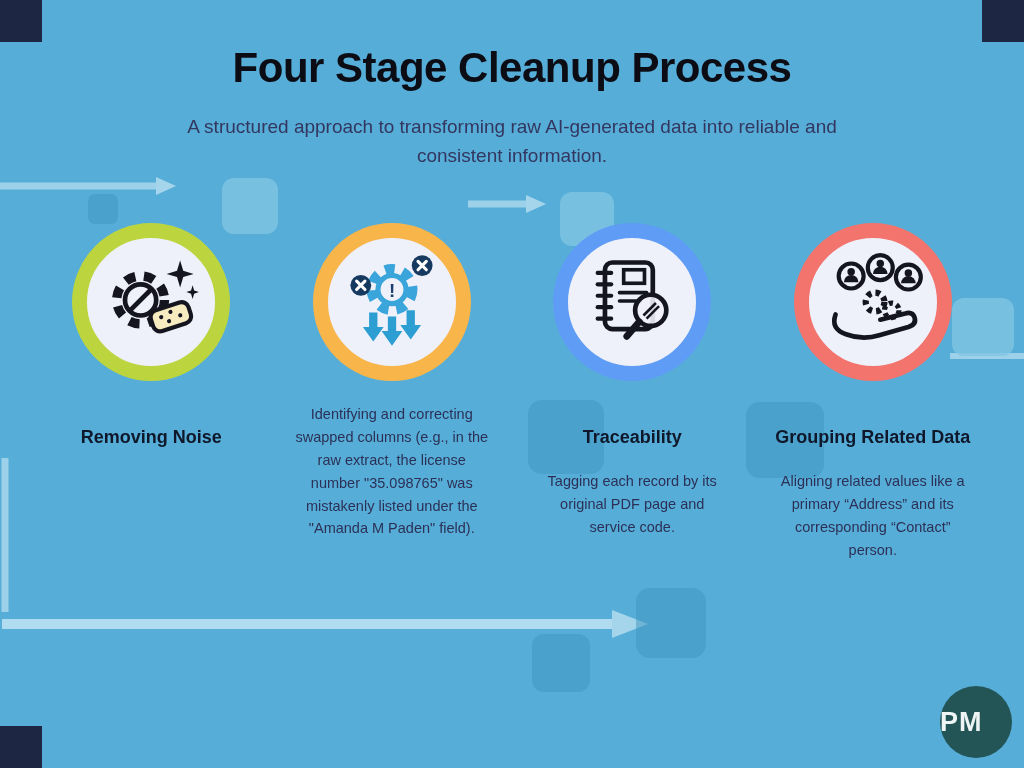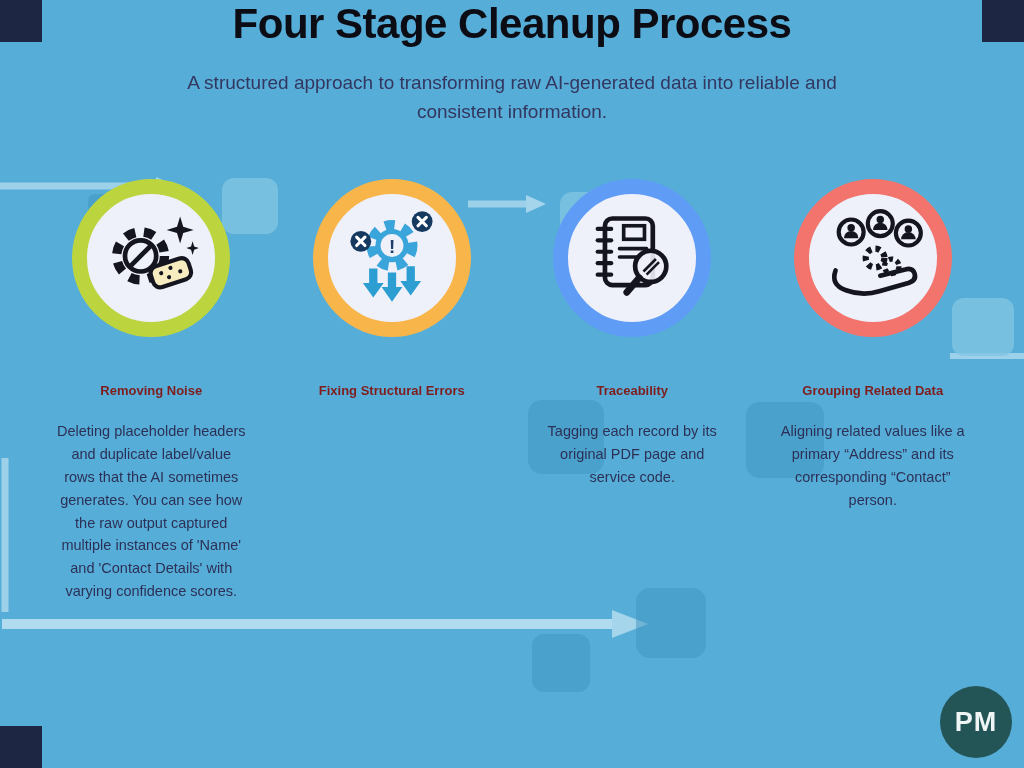--- a/index.html
+++ b/index.html
@@ -4,30 +4,30 @@
 <style>
   *{margin:0;padding:0;box-sizing:border-box}
   html,body{width:1024px;height:768px}
   body{font-family:"Liberation Sans",sans-serif;overflow:hidden}
   .canvas{position:relative;width:1024px;height:768px;background:var(--bg,#56aed8);overflow:hidden}
   .bg-layer{position:absolute;inset:0;z-index:0}
   .corner{position:absolute;width:42px;height:42px;background:var(--corner,#1d2642);z-index:2}
   .corner.tl{top:0;left:0}
   .corner.tr{top:0;right:0}
   .corner.bl{bottom:0;left:0}
-  header{position:relative;z-index:3;text-align:center;}
+  header{position:relative;z-index:3;text-align:center;padding-top:44px}
   h1{font-size:42px;font-weight:800;letter-spacing:-.5px;color:var(--title,#0c0c14)}
   .subtitle{margin:20px auto 16px;max-width:655px;font-size:19px;line-height:1.55;color:#33365f;font-weight:500}
   .stages{position:relative;z-index:3;display:flex;padding:36px 34px 0;gap:6px}
   .stage{flex:1;display:flex;flex-direction:column;align-items:center;text-align:center}
   .ring{width:158px;height:158px;border:15px solid #ccc;border-radius:50%;background:var(--inner,#eef0fa);display:flex;align-items:center;justify-content:center;flex:0 0 auto}
   .ring svg{width:104px;height:104px}
-  .stage h2{margin-top:46px;font-size:13px;font-weight:800;color:#7f1d1d;white-space:nowrap}
+  .stage h2{margin-top:46px;font-size:18px;font-weight:800;color:#0f172a;white-space:nowrap}
   .stage p{margin-top:22px;font-size:14.5px;line-height:1.58;color:var(--ink,#2c3056);max-width:194px}
-  .logo{position:absolute;right:12px;bottom:10px;width:72px;height:72px;border-radius:50%;background:var(--logo,#235456);display:flex;align-items:center;justify-content:center;z-index:4;font-weight:800;font-size:27px;color:#eef5f4;letter-spacing:1px}
+  .logo{position:absolute;right:12px;bottom:10px;width:72px;height:72px;border-radius:50%;background:var(--logo,#235456);display:flex;align-items:center;justify-content:flex-start;z-index:4;font-weight:800;font-size:27px;color:#eef5f4;letter-spacing:1px}
 </style>
 </head>
 <body>
 
 <div class="canvas">
 
   <svg class="bg-layer" viewBox="0 0 1024 768" aria-hidden="true">
     <g stroke="#d9eef8" stroke-opacity="0.55" fill="none">
       <path d="M0 186 H156" stroke-width="7"></path>
       <path d="M468 204 H526" stroke-width="7"></path>
@@ -76,21 +76,20 @@
             <circle cx="60" cy="62" r="2" fill="#15151f"></circle>
             <circle cx="70" cy="60" r="2" fill="#15151f"></circle>
             <circle cx="66" cy="68" r="2" fill="#15151f"></circle>
             <circle cx="78" cy="66" r="2" fill="#15151f"></circle>
           </g>
           <path d="M78 10 L81 20 L91 23 L81 26 L78 36 L75 26 L65 23 L75 20 Z" fill="#15151f"></path>
           <path d="M90 34 L91.5 39 L96 40.5 L91.5 42 L90 47 L88.5 42 L84 40.5 L88.5 39 Z" fill="#15151f"></path>
         </svg>
       </div>
       <h2>Removing Noise</h2>
-      <p>Deleting placeholder headers and duplicate label/value rows that the AI sometimes generates. You can see how the raw output captured multiple instances of 'Name' and 'Contact Details' with varying confidence scores.</p>
     </section>
 
     <section class="stage">
       <div class="ring" style="border-color: rgb(248, 181, 74);">
         <svg viewBox="0 0 100 100">
           <circle cx="50" cy="38" r="19" fill="none" stroke="#3aa5da" stroke-width="11" stroke-dasharray="9 7.5"></circle>
           <circle cx="50" cy="38" r="16" fill="#3aa5da"></circle>
           <circle cx="50" cy="38" r="11" fill="#eef0fa"></circle>
           <text x="50" y="45" font-size="18" font-weight="bold" fill="#1d3e6c" text-anchor="middle" font-family="Liberation Sans, sans-serif">!</text>
           <g fill="#16395f">
@@ -103,21 +102,21 @@
             <line x1="16" y1="30" x2="24" y2="38"></line>
               <line x1="24" y1="30" x2="16" y2="38"></line>
           </g>
           <g fill="#2c9ed2">
             <path d="M28 60 h8 v14 h6 l-10 14 -10 -14 h6 z"></path>
             <path d="M46 64 h8 v14 h6 l-10 14 -10 -14 h6 z"></path>
             <path d="M64 58 h8 v14 h6 l-10 14 -10 -14 h6 z"></path>
           </g>
         </svg>
       </div>
-      <h2>Fixing Structural Errors</h2>
+      <p>Identifying and correcting swapped columns (e.g., in the raw extract, the license number "35.098765" was mistakenly listed under the "Amanda M Paden" field).</p>
     </section>
 
     <section class="stage">
       <div class="ring" style="border-color: rgb(95, 156, 246);">
         <svg viewBox="0 0 100 100">
           <rect x="24" y="12" width="46" height="64" rx="7" fill="none" stroke="#15151f" stroke-width="4.5"></rect>
           <g stroke="#15151f" stroke-width="4" stroke-linecap="round">
             <line x1="17" y1="22" x2="30" y2="22"></line>
             <line x1="17" y1="33" x2="30" y2="33"></line>
             <line x1="17" y1="44" x2="30" y2="44"></line>

